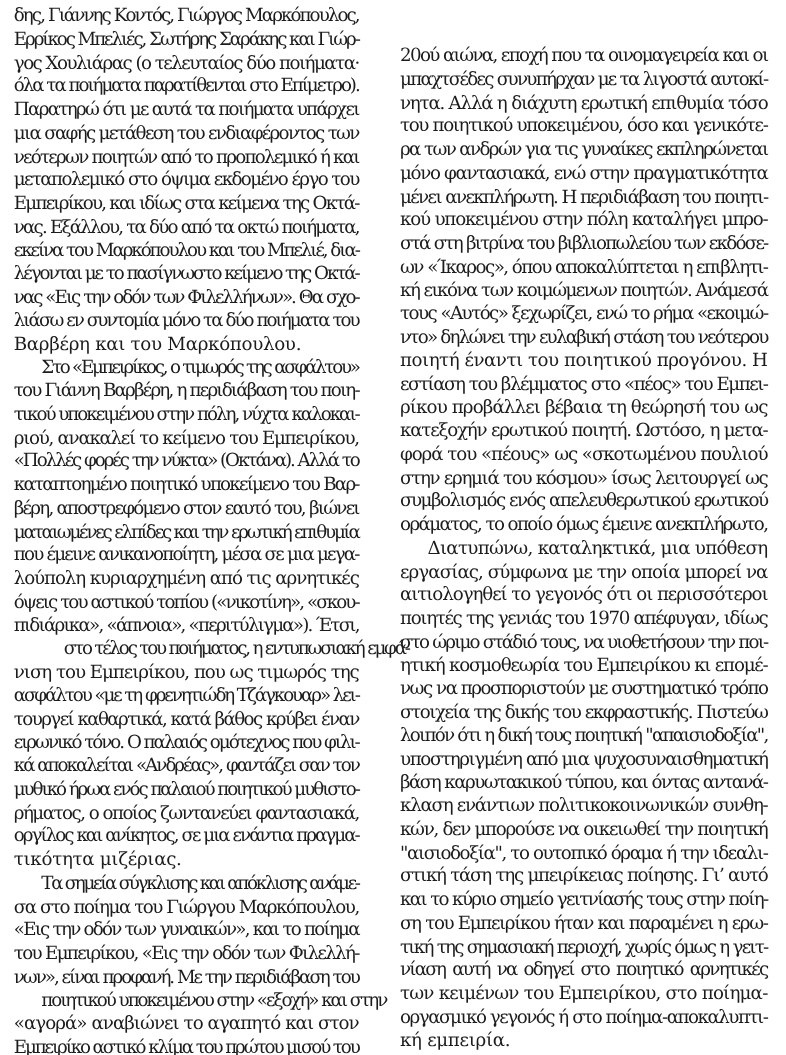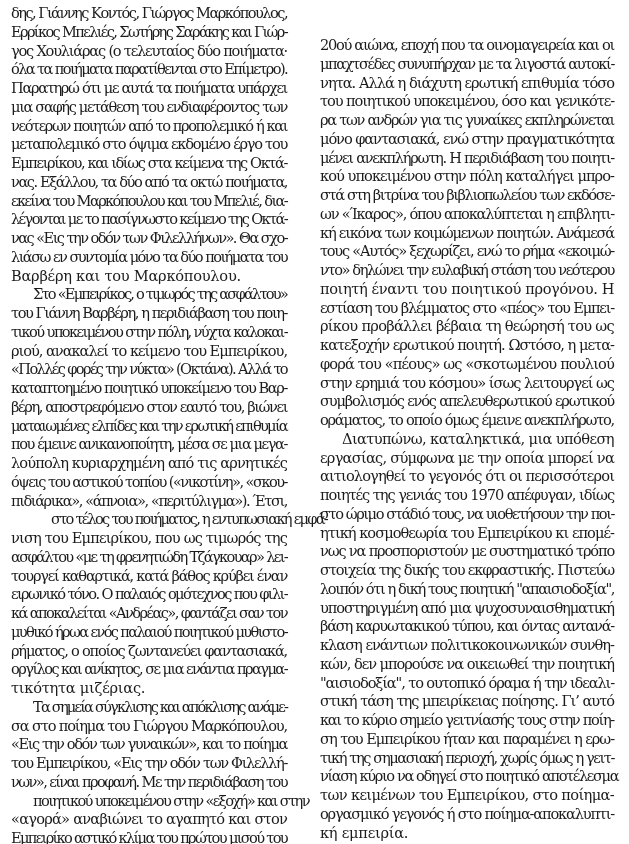--- a/index.html
+++ b/index.html
@@ -122,19 +122,19 @@
         <span class="line" style="white-space: nowrap; letter-spacing: -1.39794px;">λοιπόν ότι η δική τους ποιητική "απαισιοδοξία",</span>
         <span class="line" style="white-space: nowrap; letter-spacing: -1.11641px;">υποστηριγμένη από μια ψυχοσυναισθηματική</span>
         <span class="line" style="white-space: nowrap; letter-spacing: -1.23065px;">βάση καρυωτακικού τύπου, και όντας αντανά-</span>
         <span class="line" style="white-space: nowrap; letter-spacing: -1.01719px;">κλαση ενάντιων πολιτικοκοινωνικών συνθη-</span>
         <span class="line" style="white-space: nowrap; letter-spacing: -1.04688px;">κών, δεν μπορούσε να οικειωθεί την ποιητική</span>
         <span class="line" style="white-space: nowrap; letter-spacing: -1.12361px;">"αισιοδοξία", το ουτοπικό όραμα ή την ιδεαλι-</span>
         <span class="line" style="white-space: nowrap; letter-spacing: -1.01385px;">στική τάση της μπειρίκειας ποίησης. Γι’ αυτό</span>
         <span class="line" style="white-space: nowrap; letter-spacing: -1.30673px;">και το κύριο σημείο γειτνίασής τους στην ποίη-</span>
         <span class="line" style="white-space: nowrap; letter-spacing: -1.07086px;">ση του Εμπειρίκου ήταν και παραμένει η ερω-</span>
         <span class="line" style="white-space: nowrap; letter-spacing: -1.39912px;">τική της σημασιακή περιοχή, χωρίς όμως η γειτ-</span>
-        <span class="line" style="white-space: nowrap; letter-spacing: -1.38494px;">νίαση κύριο να οδηγεί στο ποιητικό αποτέλεσμα</span>
+        <span class="line" style="white-space: nowrap; letter-spacing: -1.38494px;">νίαση αυτή να οδηγεί στο ποιητικό αρνητικές</span>
         <span class="line" style="white-space: nowrap; letter-spacing: -0.638281px;">των κειμένων του Εμπειρίκου, στο ποίημα-</span>
         <span class="line" style="white-space: nowrap; letter-spacing: -1.17932px;">οργασμικό γεγονός ή στο ποίημα-αποκαλυπτι-</span>
         <span class="line last" style="white-space: nowrap;">κή εμπειρία.</span>
       </div>
     </div>
 </div>
 
 </body></html>

